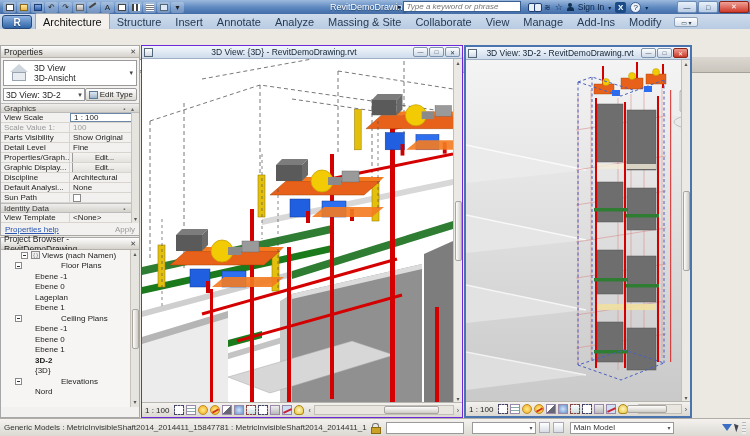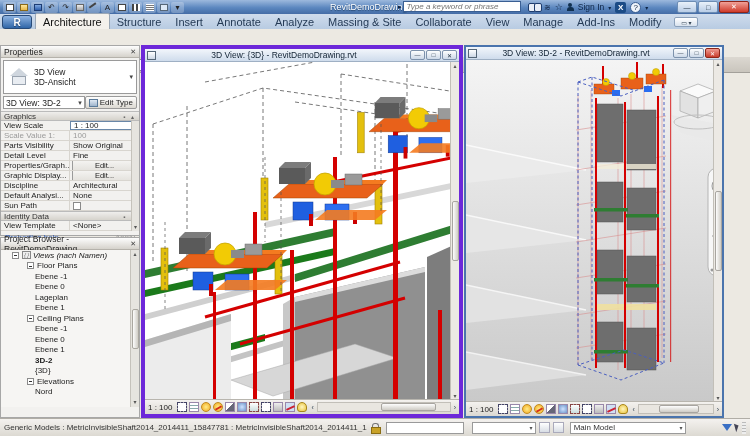--- a/index.html
+++ b/index.html
@@ -54,21 +54,21 @@
   .optbar{position:absolute;left:0;top:29px;width:750px;height:16px;background:linear-gradient(#dcd8d1,#c9c5bd);border-bottom:1px solid #a3a09a;display:flex;align-items:center;margin-top:28px;}
   .optlabel{padding:0 6px;font-size:8.5px;color:#333;}
   .optcombo{margin-left:48px;width:72px;height:12px;background:#fff;border:1px solid #8a8a8a;display:flex;align-items:center;justify-content:flex-end;}
   .optcombo .dd{font-size:7px;color:#444;padding-right:2px;}
 
   
   .leftcol{position:absolute;left:0;top:45px;width:140px;height:373px;background:#ece9e2;border-right:1px solid #9aa;}
   .palette{position:absolute;left:0;width:140px;background:#f2f1ef;border:1px solid #a7a7a7;}
   .phead{height:12px;background:linear-gradient(#fdfdfd,#d5d2cb);border-bottom:1px solid #b5b2ab;display:flex;align-items:center;padding:0 3px;font-size:8.5px;color:#222;}
   .phead .x{margin-left:auto;font-size:7px;color:#444;}
-  .typesel{margin:2px;height:34px;background:#fff;border:1px solid #9a9a9a;display:flex;align-items:center;}
+  .typesel{margin:2px;height:26px;background:#fff;border:1px solid #9a9a9a;display:flex;align-items:center;}
   .house{width:22px;height:18px;margin:0 4px;position:relative;}
   .house .roof{position:absolute;left:2px;top:0;width:0;height:0;border-left:9px solid transparent;border-right:9px solid transparent;border-bottom:8px solid #cfd6de;}
   .house .base{position:absolute;left:4px;top:8px;width:14px;height:9px;background:#e9edf2;border:1px solid #9aa4b0;}
   .typesel .tl{font-size:8.5px;line-height:10px;}
   .typesel .dd{margin-left:auto;padding-right:3px;font-size:7px;color:#444;}
   .selrow{display:flex;align-items:center;margin:0 2px 2px;gap:0;}
   .viewcombo{flex:1;height:13px;background:#fff;border:1px solid #9a9a9a;font-size:8.5px;display:flex;align-items:center;padding:0 2px;}
   .viewcombo .dd{margin-left:auto;font-size:7px;color:#444;}
   .edittype{height:13px;border:1px solid #9a9a9a;border-radius:2px;background:linear-gradient(#fefefe,#dcd9d2);font-size:8px;display:flex;align-items:center;padding:0 3px;gap:2px;}
   .et-ic{width:9px;height:8px;background:linear-gradient(#dfe8f2,#9fb4cc);border:1px solid #5a7a9a;}
@@ -87,29 +87,29 @@
   .pscroll .ar{font-size:6px;color:#555;line-height:8px;}
   .pfoot{display:flex;align-items:center;height:13px;padding:0 4px;}
   .plink{color:#2a56b0;text-decoration:underline;font-size:8px;}
   .papply{margin-left:auto;color:#9a9a9a;font-size:8px;}
 
   .ptree{position:relative;height:157px;overflow:hidden;background:#f6f5f3;}
   .trow{display:flex;align-items:center;height:10.5px;font-size:8px;color:#222;white-space:nowrap;}
   .trow .exp{width:7px;height:7px;border:1px solid #8a8a8a;background:#fff;position:relative;margin-right:3px;flex:none;}
   .trow .exp i{position:absolute;left:1px;top:2.5px;width:3px;height:1px;background:#333;}
   .trow.bold{font-weight:bold;}
-  .d0{padding-left:11px;font-style:italic;} .d1{padding-left:26px;} .d2{padding-left:34px;}
+  .d0{padding-left:20px;} .d1{padding-left:14px;gap:36px;} .d2{padding-left:34px;}
   .tscroll{position:absolute;right:0;top:0;width:9px;height:100%;background:#e6e4df;border-left:1px solid #c5c2bb;
      display:flex;flex-direction:column;align-items:center;justify-content:space-between;}
   .tscroll .ar{font-size:6px;color:#555;line-height:9px;}
   .tscroll .thumb{width:7px;height:40px;background:linear-gradient(90deg,#fdfdfd,#cfccc5);border:1px solid #aaa7a0;border-radius:2px;}
   .vfold{width:9px;height:8px;border:1px solid #888;background:#eee;margin-right:2px;flex:none;font-size:5px;color:#666;display:flex;align-items:center;justify-content:center;}
 
   
-  .vwin{position:absolute;top:45px;height:373px;border:4px solid #6d28d9;background:#dfe6ef;}
+  .vwin{position:absolute;top:45px;height:373px;border:1px solid #6d28d9;background:#dfe6ef;}
   .vwin.active{border:2px solid #4a74ad;}
   .vtitle{height:13px;display:flex;align-items:center;background:linear-gradient(#f2f6fb,#cfdcec);border-bottom:1px solid #9fb0c4;padding:0 2px;font-size:8.5px;color:#123;}
   .vtitle .ic{width:9px;height:9px;background:linear-gradient(#fff,#cdd8e6);border:1px solid #567;margin-right:2px;flex:none;}
   .vtitle .t{flex:1;text-align:center;overflow:hidden;white-space:nowrap;}
   .vbtns{display:flex;gap:1px;}
   .vb{width:15px;height:10px;border:1px solid #7d92ac;border-radius:2px;background:linear-gradient(#fdfefe,#cdd9e8);font-size:6px;display:flex;align-items:center;justify-content:center;color:#234;}
   .vb.close-red{background:linear-gradient(#ef9c92,#c93c2b);color:#fff;border-color:#8c2618;}
   .vcanvas{position:absolute;left:0;right:0;top:13px;bottom:15px;background:#fff;overflow:hidden;}
   .vscroll{position:absolute;right:0;top:0;width:9px;height:100%;background:#ece9e4;border-left:1px solid #c2bfb8;display:flex;flex-direction:column;align-items:center;justify-content:space-between;}
   .vscroll .thumb{width:7px;height:60px;background:linear-gradient(90deg,#fdfdfd,#cfccc5);border:1px solid #a8a5a0;border-radius:2px;}
@@ -136,21 +136,21 @@
   
   .statusbar{position:absolute;left:0;top:418px;width:750px;height:18px;background:linear-gradient(#f4f2ef,#dcd9d2);border-top:1px solid #b0ada6;display:flex;align-items:center;font-size:8px;color:#333;}
   .smsg{padding-left:4px;white-space:nowrap;}
   .slock{width:9px;height:9px;margin-left:4px;position:relative;flex:none;}
   .slock:before{content:"";position:absolute;left:1.5px;top:0;width:5px;height:5px;border:1.5px solid #777;border-bottom:none;border-radius:3px 3px 0 0;}
   .slock:after{content:"";position:absolute;left:0;top:4px;width:8px;height:5px;background:#c9a227;border:1px solid #8a6d14;}
   .sinput{width:78px;height:12px;background:#fff;border:1px solid #9a9a9a;margin-left:6px;flex:none;}
   .scombo{width:64px;height:12px;background:#fff;border:1px solid #9a9a9a;margin-left:8px;display:flex;align-items:center;justify-content:flex-end;flex:none;}
   .scombo .dd{font-size:6px;color:#555;padding-right:2px;}
   .sic{width:11px;height:11px;border:1px solid #aab;background:linear-gradient(#fff,#d8dde4);margin-left:3px;flex:none;}
-  .mmcombo{width:116px;height:12px;background:#fff;border:1px solid #9a9a9a;margin-left:6px;display:flex;align-items:center;padding-left:3px;flex:none;}
+  .mmcombo{width:104px;height:12px;background:#fff;border:1px solid #9a9a9a;margin-left:6px;display:flex;align-items:center;padding-left:3px;flex:none;}
   .mmcombo .dd{margin-left:auto;font-size:6px;color:#555;padding-right:2px;}
   .sright{margin-left:auto;display:flex;align-items:center;padding-right:4px;gap:3px;}
   .funnel{width:0;height:0;border-left:5px solid transparent;border-right:5px solid transparent;border-top:7px solid #3a6fc4;}
   .cursor{width:0;height:0;border-left:4px solid #445;border-top:3px solid transparent;border-bottom:6px solid transparent;transform:rotate(-15deg);}
   .sgrip{width:4px;height:12px;background:repeating-linear-gradient(#bbb 0 1px,#eee 1px 3px);}
 </style>
 </head>
 <body>
 
 <div id="app">
@@ -515,21 +515,21 @@
       <span class="vci i-hide"></span>
       <span class="vci i-bulb"></span>
       <span class="vchevL">‹</span>
       <div class="hscroll">
           <div class="thumb"></div>
         </div>
       <span class="vchevR">›</span>
     </div>
   </div>
 
-  <div class="vwin active" style="left:464px;width:260px;">
+  <div class="vwin active" style="left:464px;width:228px;">
     <div class="vtitle">
       <span class="ic"></span>
       <span class="t">3D View: 3D-2 - RevitDemoDrawing.rvt</span>
       <span class="vbtns">
         <span class="vb">—</span>
         <span class="vb">□</span>
         <span class="vb close-red">✕</span>
       </span>
     </div>
     <div class="vcanvas">

